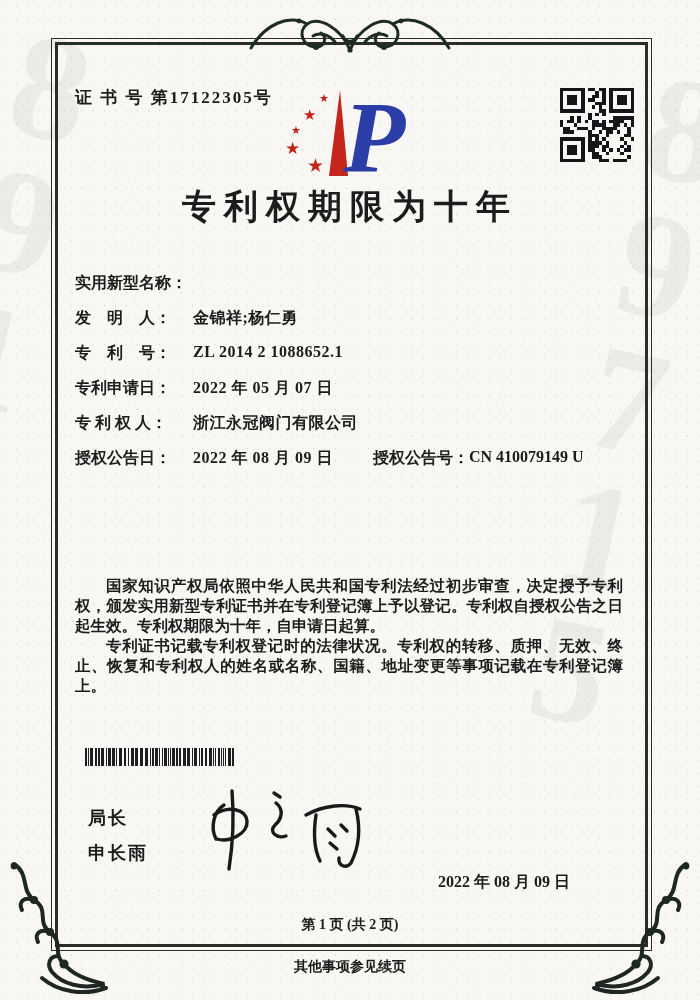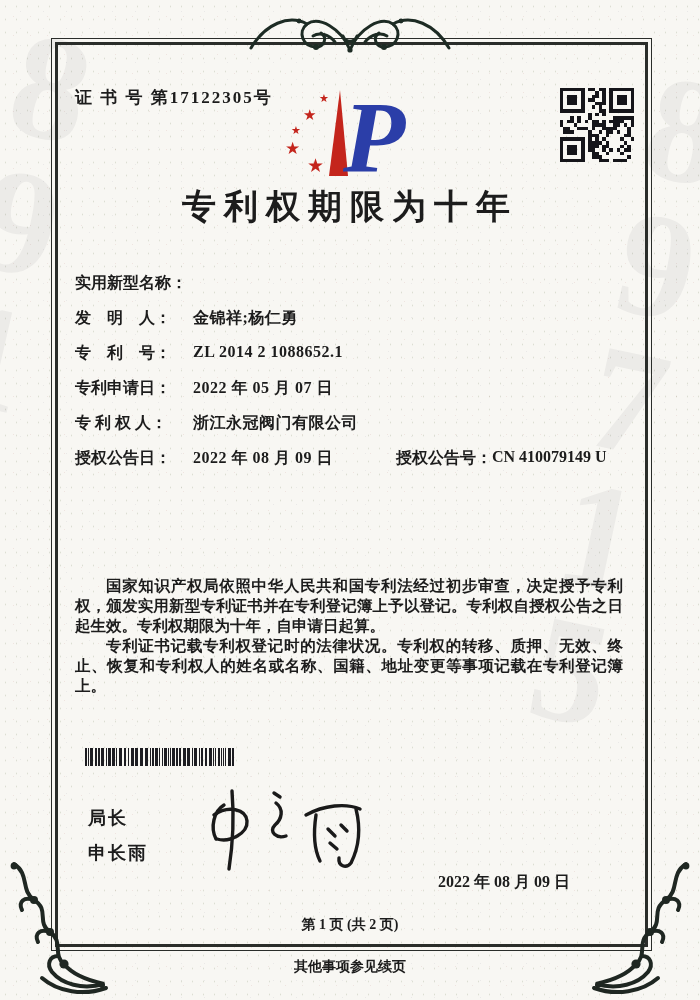--- a/index.html
+++ b/index.html
@@ -22,21 +22,21 @@
   .logo{position:absolute;left:283px;top:80px;z-index:2;}
   .qr{position:absolute;left:556px;top:84px;width:82px;height:82px;z-index:2;}
   .qr svg{width:100%;height:100%;}
   .title{position:absolute;left:0;right:0;top:184px;text-align:center;font-size:34px;
     font-weight:bold;letter-spacing:8px;z-index:2;}
   .fields{position:absolute;left:75px;top:273px;width:550px;display:flex;
     flex-direction:column;gap:14px;z-index:2;}
   .frow{display:flex;font-size:16px;font-weight:bold;white-space:pre;}
   .flabel{flex:0 0 118px;}
   .fvalue{letter-spacing:.5px;}
-  .grant-pair2{margin-left:63px;display:flex;font-family:Liberation Serif, serif;}
+  .grant-pair2{margin-left:40px;display:flex;font-family:Liberation Serif, serif;}
   .paras{position:absolute;left:75px;top:576px;width:548px;font-size:15.5px;
     font-weight:bold;line-height:20px;text-align:justify;z-index:2;}
   .paras p{margin:0;text-indent:2em;}
   .barcode{position:absolute;left:85px;top:748px;width:200px;height:18px;z-index:2;font-size:0;}
   .director-title{position:absolute;left:88px;top:806px;font-size:18px;font-weight:bold;letter-spacing:2px;z-index:2;}
   .director-name{position:absolute;left:88px;top:841px;font-size:18px;font-weight:bold;letter-spacing:2px;z-index:2;}
   .signature{position:absolute;left:190px;top:785px;z-index:2;}
   .issue-date{position:absolute;left:438px;top:872px;font-size:16px;font-weight:bold;z-index:2;}
   .page-no{position:absolute;left:0;right:0;top:916px;text-align:center;font-size:14px;font-weight:bold;z-index:2;}
   .cont-note{position:absolute;left:0;right:0;top:958px;text-align:center;font-size:14px;font-weight:bold;z-index:2;}

